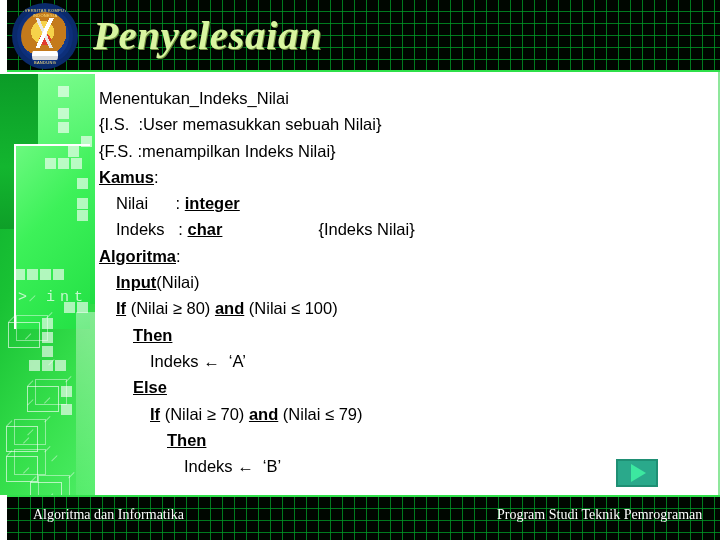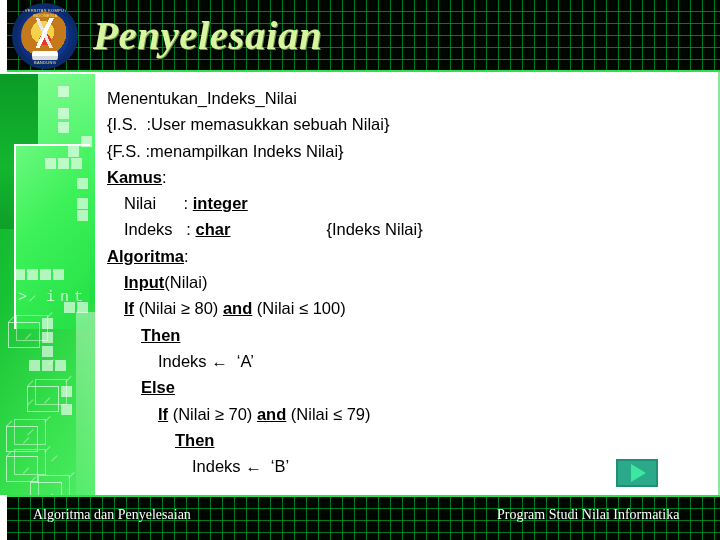--- a/index.html
+++ b/index.html
@@ -130,21 +130,21 @@
     position:absolute;left:76px;top:238px;width:19px;height:190px;
     background:linear-gradient(to bottom,rgba(255,255,255,.40),rgba(255,255,255,.05));
   }
 
   
   .content{
     position:absolute;left:95px;top:74px;width:625px;height:421px;
     background:#ffffff;
   }
   .code{
-    position:absolute;left:12px;top:11px;width:612px;
+    position:absolute;left:4px;top:11px;width:612px;
     font-family:"Liberation Sans",sans-serif;
     font-size:16.5px;
     line-height:26.3px;
     color:#000000;
     white-space:pre;
   }
   .code .u{text-decoration:underline;font-weight:bold;}
   .code .tail{display:inline-block;margin-left:96px;}
 
   
@@ -248,17 +248,17 @@
     <div class="code" id="code-block"><div style="padding-left: 0px;"><span>Menentukan_Indeks_Nilai</span></div><div style="padding-left: 0px;"><span>{I.S.  :User memasukkan sebuah Nilai}</span></div><div style="padding-left: 0px;"><span>{F.S. :menampilkan Indeks Nilai}</span></div><div style="padding-left: 0px;"><span class="u">Kamus</span><span>:</span></div><div style="padding-left: 17px;"><span>Nilai      : </span><span class="u">integer</span></div><div style="padding-left: 17px;"><span>Indeks   : </span><span class="u">char</span><span class="tail">{Indeks Nilai}</span></div><div style="padding-left: 0px;"><span class="u">Algoritma</span><span>:</span></div><div style="padding-left: 17px;"><span class="u">Input</span><span>(Nilai)</span></div><div style="padding-left: 17px;"><span class="u">If</span><span> (Nilai ≥ 80) </span><span class="u">and</span><span> (Nilai ≤ 100)</span></div><div style="padding-left: 34px;"><span class="u">Then</span></div><div style="padding-left: 51px;"><span>Indeks ←  ‘A’</span></div><div style="padding-left: 34px;"><span class="u">Else</span></div><div style="padding-left: 51px;"><span class="u">If</span><span> (Nilai ≥ 70) </span><span class="u">and</span><span> (Nilai ≤ 79)</span></div><div style="padding-left: 68px;"><span class="u">Then</span></div><div style="padding-left: 85px;"><span>Indeks ←  ‘B’</span></div></div>
   </div>
 
   <div class="rightborder"></div>
 
   <div class="nextbtn">
     <span class="tri"></span>
   </div>
 
   <div class="footer gridbg">
-    <div class="ft ft-left">Algoritma dan Penyelesaian</div>
-    <div class="ft ft-right">Program Studi Nilai Informatika</div>
+    <div class="ft ft-left">Algoritma dan Informatika</div>
+    <div class="ft ft-right">Program Studi Teknik Pemrograman</div>
   </div>
 
 </div>
 
 </body></html>

